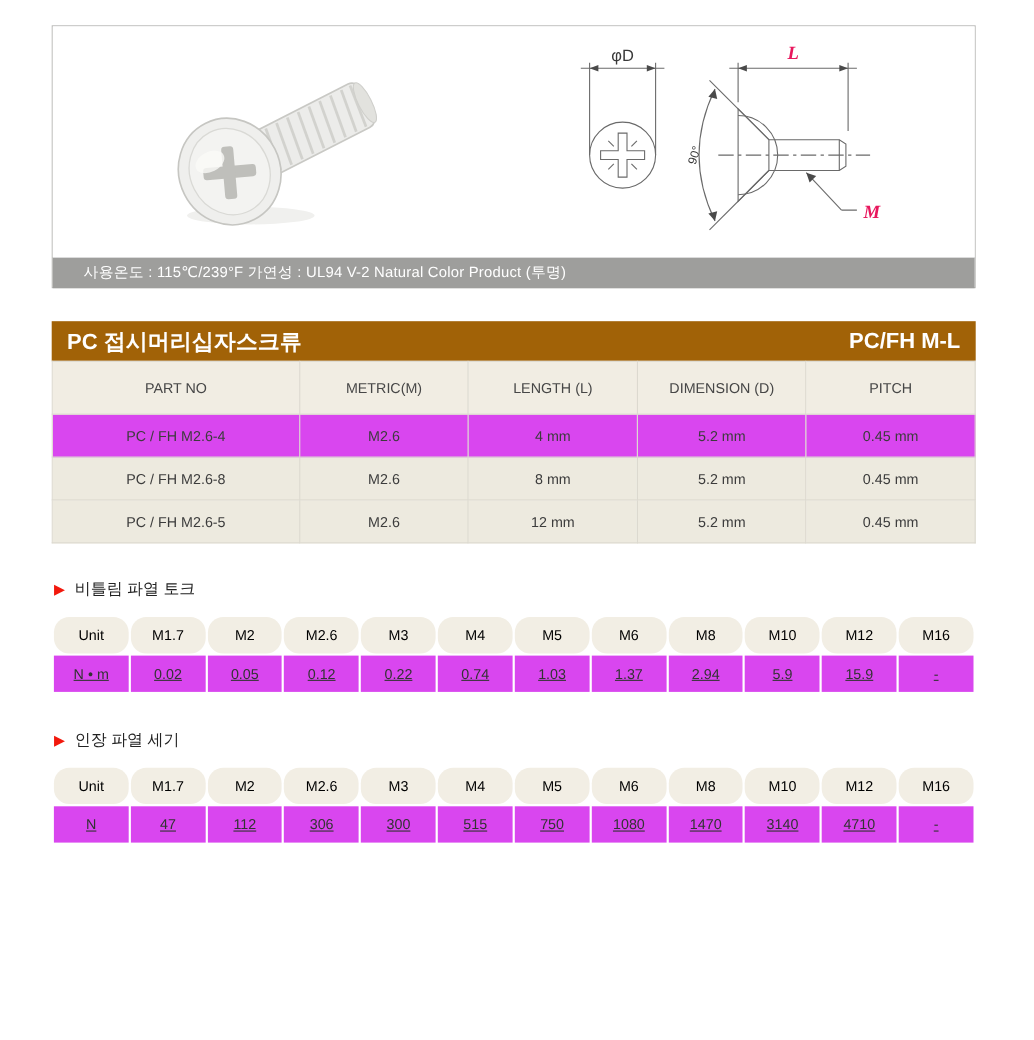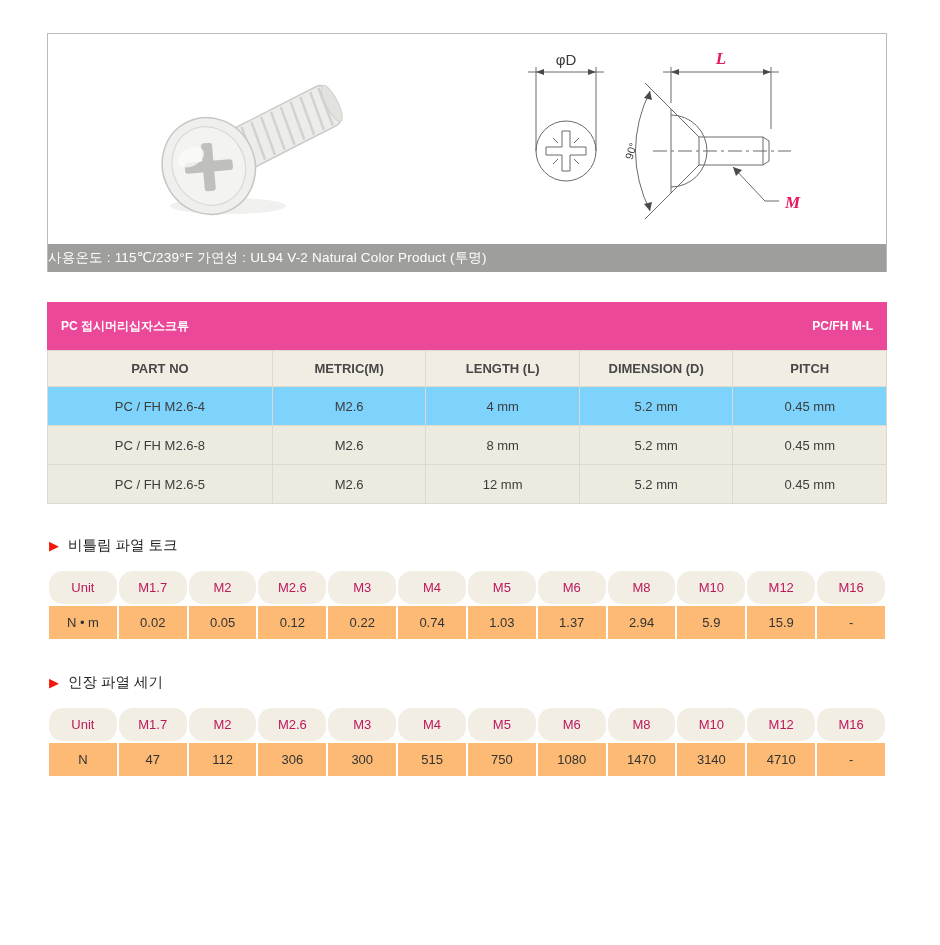--- a/index.html
+++ b/index.html
@@ -1,63 +1,63 @@
 <!DOCTYPE html>
 <html><head>
 <meta charset="utf-8">
 <style>
   * { margin:0; padding:0; box-sizing:border-box; }
   body {
     width:940px; height:945px; background:#ffffff;
     font-family:"Liberation Sans","DejaVu Sans",sans-serif;
     color:#3a3a3a; overflow:hidden;
   }
-  .page { width:840px; margin:33px 0 0 47px; }
+  .page { width:840px; margin:23px 0 0 47px; }
 
   
   .figure-block { border:1px solid #b9b9b7; height:239px; }
   .figure-body { position:relative; height:210px; background:#ffffff; overflow:hidden; }
   .photo-svg { position:absolute; left:60px; top:12px; }
   .drawing-svg { position:absolute; left:455px; top:5px; }
   .figure-caption {
     height:28px; background:#9e9e9c; color:#ffffff; font-size:13.5px;
-    display:flex; align-items:center; padding-left:0; letter-spacing:.2px;
+    display:flex; align-items:center; padding-left:28px; letter-spacing:.2px;
   }
 
   
   .title-bar {
-    margin-top:30px; height:48px; background:#ec4899; color:#ffffff;
+    margin-top:30px; height:36px; background:#a16207; color:#ffffff;
     display:flex; align-items:center; justify-content:space-between;
-    padding:0 14px; font-size:12px; font-weight:bold;
+    padding:0 14px; font-size:20px; font-weight:bold;
   }
 
   
   table.spec-table { width:100%; border-collapse:collapse; table-layout:fixed; }
   table.spec-table th, table.spec-table td {
     border:1px solid #dcd9cf; text-align:center; font-size:13px; font-weight:normal;
   }
-  table.spec-table th { height:36px; background:#f1ede3; color:#474747;font-weight:bold; }
-  table.spec-table td { height:39px; color:#3c3c3c; background:#7dd3fc; }
+  table.spec-table th { height:48px; background:#f1ede3; color:#474747; }
+  table.spec-table td { height:39px; color:#3c3c3c; background:#d946ef; }
   table.spec-table tr.alt td { background:#edeadf; }
   .col-part { width:26.8%; } .col-std { width:18.3%; }
 
   
   .section-head {
     margin:32px 0 14px 2px; display:flex; align-items:center; gap:9px;
     font-size:14.5px; color:#222222;
   }
   .tri { color:#f2180c; font-size:13px; line-height:1; }
 
   
   table.mini-table { width:100%; border-collapse:separate; border-spacing:2px; table-layout:fixed; }
   table.mini-table th, table.mini-table td {
     height:33px; text-align:center; font-size:13px; font-weight:normal; vertical-align:middle;
   }
-  table.mini-table th { background:#f2eee4; color:#be185d;border-radius:14px; }
-  table.mini-table td { background:#fdba74; color:#333333; }
+  table.mini-table th { background:#f2eee4; color:#000000;border-radius:14px; }
+  table.mini-table td { background:#d946ef; color:#333333;text-decoration:underline; }
 
   .dim-label { font-family:"Liberation Serif","DejaVu Serif",serif; font-style:italic; font-weight:bold; }
 </style>
 </head>
 <body>
 
 <div class="page">
 
   <section class="figure-block">
     <div class="figure-body">

